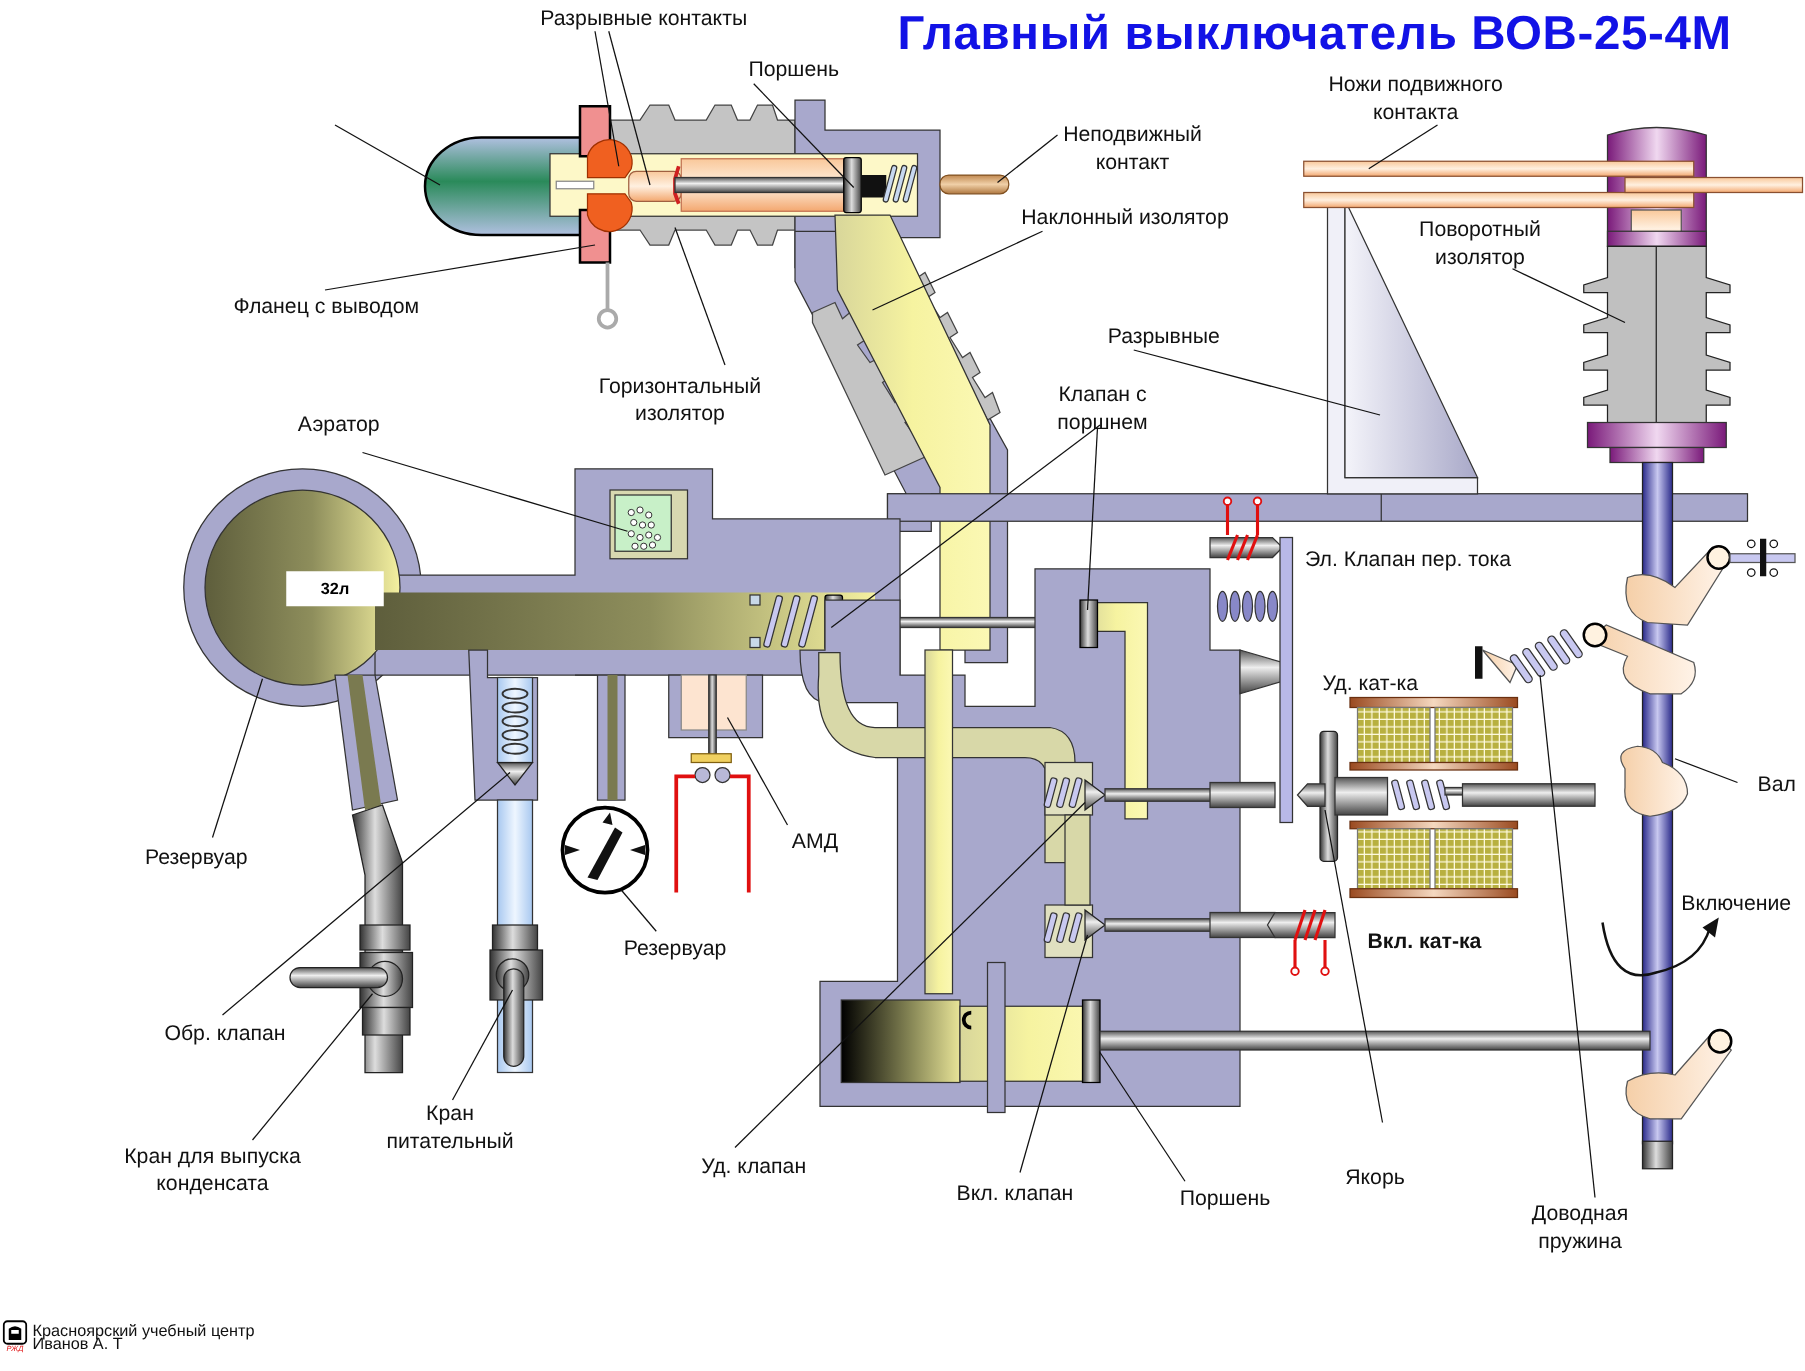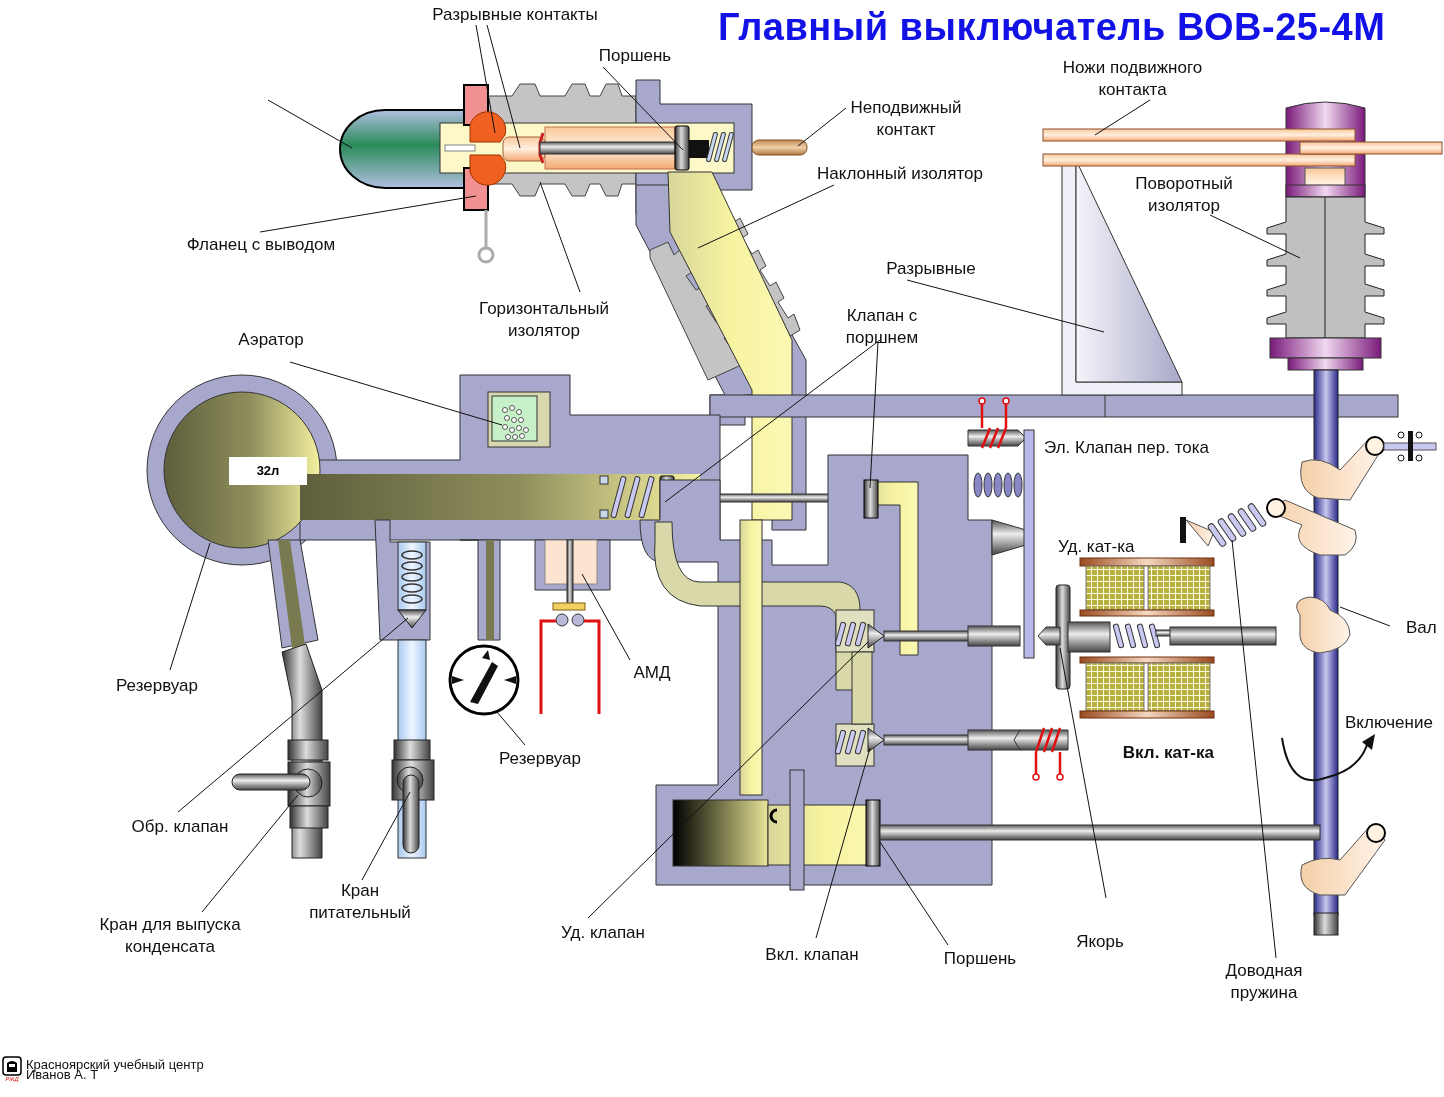--- a/index.html
+++ b/index.html
@@ -408,21 +408,21 @@
 <div class="lbl" style="left:1120px;top:173px;width:128px;">Поворотный
 изолятор</div>
 <div class="lbl" style="left:872px;top:258px;width:118px;">Разрывные</div>
 <div class="lbl" style="left:828px;top:305px;width:108px;">Клапан с
 поршнем</div>
 <div class="lbl" style="left:222px;top:329px;width:98px;">Аэратор</div>
 <div class="lbl" style="left:1044px;top:437px;width:190px;text-align:left;">Эл. Клапан пер. тока</div>
 <div class="lbl" style="left:1058px;top:536px;width:100px;text-align:left;">Уд. кат-ка</div>
 <div class="lbl" style="left:1406px;top:617px;width:40px;text-align:left;">Вал</div>
 <div class="lbl" style="left:1345px;top:712px;width:100px;text-align:left;">Включение</div>
-<div class="lbl bold" style="left:1094px;top:742px;width:120px;text-align:right;">Вкл. кат-ка</div>
+<div class="lbl bold" style="left:1094px;top:742px;width:120px;text-align:left;">Вкл. кат-ка</div>
 <div class="lbl" style="left:102px;top:675px;width:110px;">Резервуар</div>
 <div class="lbl" style="left:622px;top:662px;width:60px;">АМД</div>
 <div class="lbl" style="left:485px;top:748px;width:110px;">Резервуар</div>
 <div class="lbl" style="left:118px;top:816px;width:124px;">Обр. клапан</div>
 <div class="lbl" style="left:300px;top:880px;width:120px;">Кран
 питательный</div>
 <div class="lbl" style="left:84px;top:914px;width:172px;">Кран для выпуска
 конденсата</div>
 <div class="lbl" style="left:548px;top:922px;width:110px;">Уд. клапан</div>
 <div class="lbl" style="left:754px;top:944px;width:116px;">Вкл. клапан</div>

